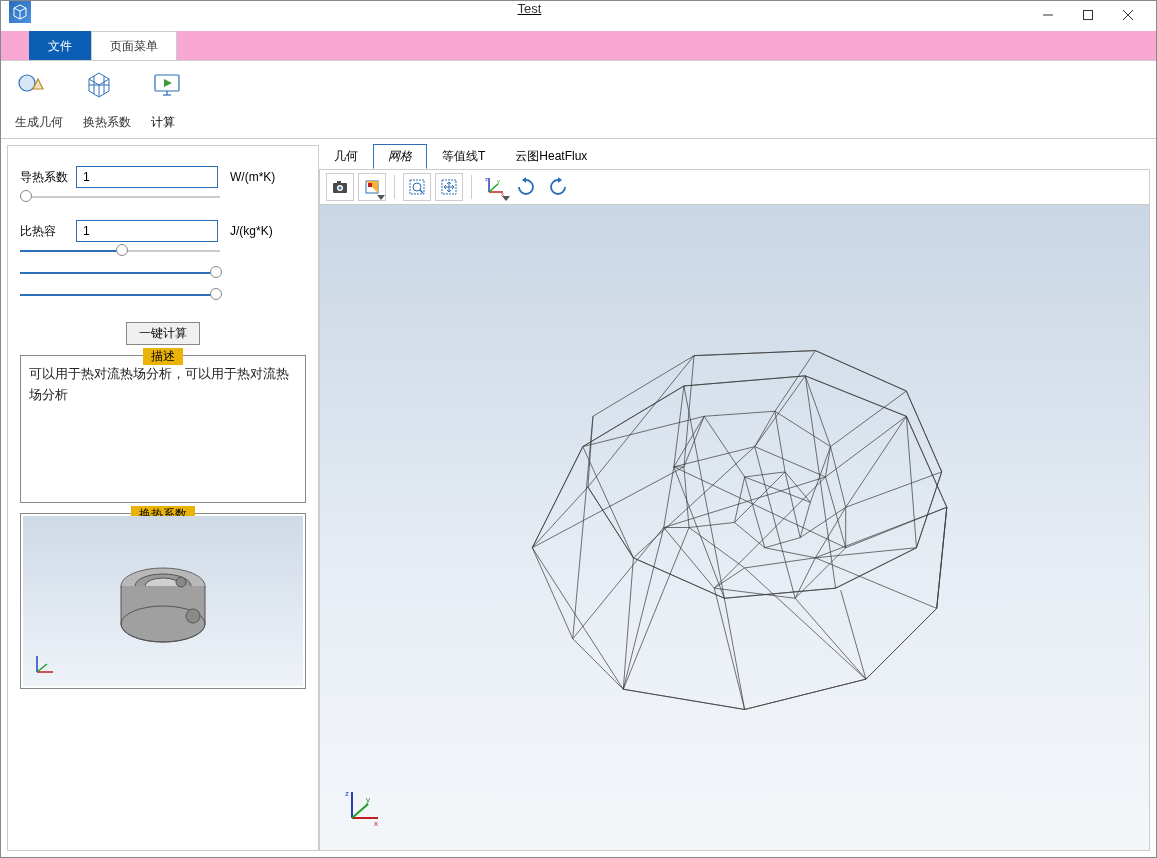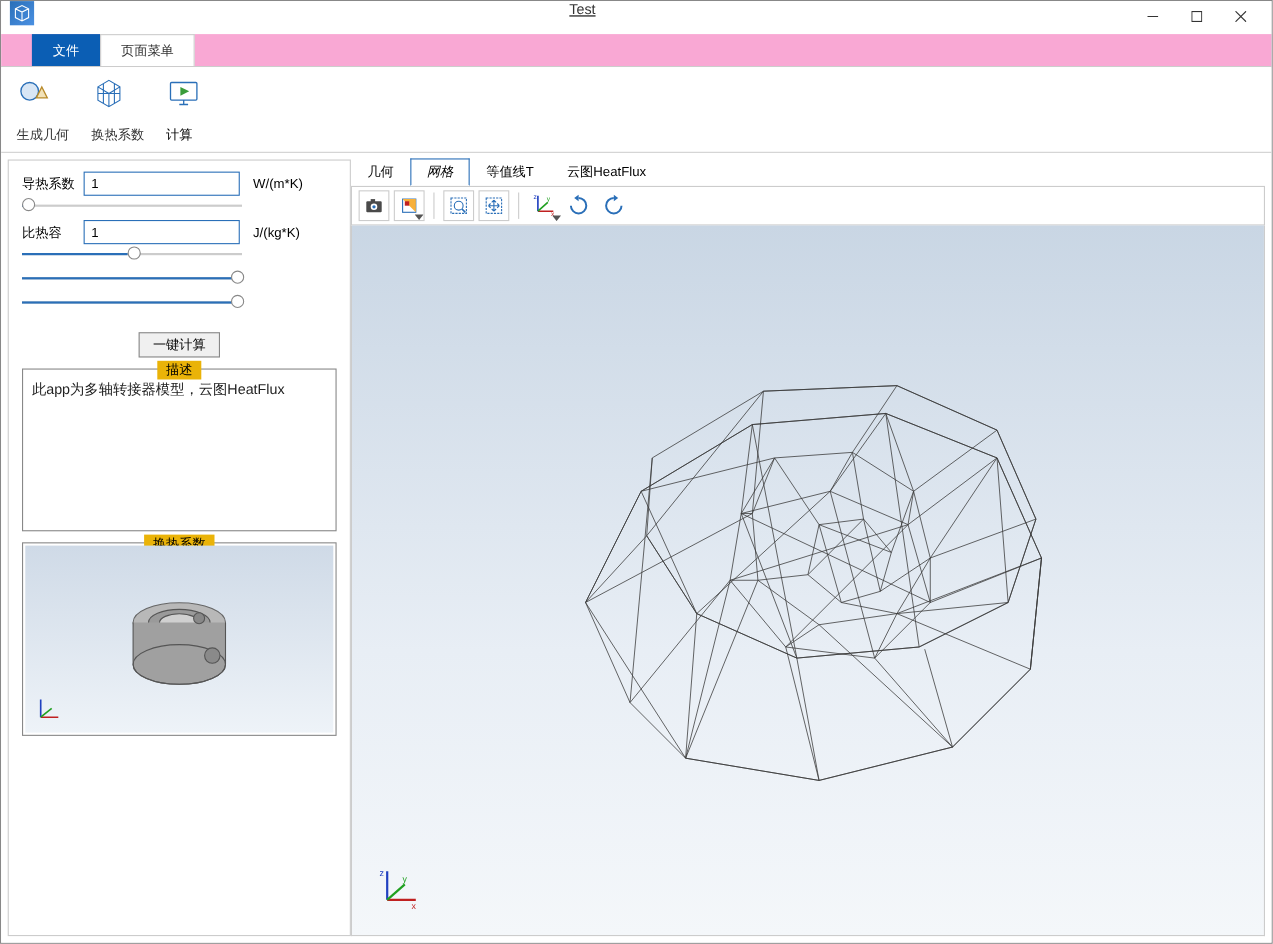--- a/index.html
+++ b/index.html
@@ -13,21 +13,21 @@
 .tab { padding: 6px 18px; font-size: 12px; cursor: default; border: 1px solid transparent; }
 .tab.active { background: #0b5eb4; color: #fff; }
 .tab.inactive { background: #fff; color: #333; border: 1px solid #ccc; border-bottom: none; }
 .ribbon { height: 78px; background: #fff; border-bottom: 1px solid #ccc; display: flex; align-items: flex-start; padding: 8px 0 0 14px; gap: 18px; }
 .ribbon-item { display: flex; flex-direction: column; align-items: flex-start; gap: 13px; width: 50px; cursor: default; }
 .ribbon-item .icon-box { width: 32px; height: 32px; display: flex; align-items: center; justify-content: center; }
 .ribbon-item .label { font-size: 12px; color: #333; white-space: nowrap; }
 .ribbon-item.compute .label { color: #000000; }
 .main-area { flex: 1; display: flex; background: #fff; }
 .side-panel { width: 312px; border: 1px solid #ccc; margin: 6px 0 6px 6px; padding: 10px 12px; display: flex; flex-direction: column; }
-.param-row { display: flex; align-items: center; gap: 6px; }
+.param-row { display: flex; align-items: center; gap: 6px; margin-top: 10px; }
 .param-row label { width: 50px; font-size: 12px; }
 .param-row input.val { width: 142px; height: 22px; border: 1px solid #2a6fb8; padding: 2px 6px; font-size: 12px; background: #fff; }
 .param-row .unit { font-size: 12px; margin-left: 6px; }
 .slider { width: 200px; height: 6px; margin: 6px 0 10px 0; position: relative; }
 .slider .track { position: absolute; left: 0; right: 0; top: 2px; height: 2px; background: #ccc; }
 .slider .fill { position: absolute; left: 0; top: 2px; height: 2px; background: #2a6fb8; }
 .slider .thumb { position: absolute; top: -4px; width: 12px; height: 12px; border-radius: 50%; background: #fff; border: 1px solid #888; }
 .one-click { align-self: center; margin-top: 14px; padding: 2px 12px; border: 1px solid #888; background: #f0f0f0; font-size: 12px; cursor: default; text-align: center; }
 .fieldset { border: 1px solid #888; margin-top: 10px; position: relative; padding: 8px; }
 .fieldset .legend { position: absolute; top: -8px; left: 50%; transform: translateX(-50%); background: #eab308; padding: 0 8px; font-size: 12px; }
@@ -145,21 +145,21 @@
     <div class="slider">
         <div class="track"></div>
         <div class="fill" style="width:98%"></div>
         <div class="thumb" style="left:95%"></div>
       </div>
 
     <button class="one-click">一键计算</button>
 
     <div class="fieldset">
       <div class="legend">描述</div>
-      <div class="desc-box">此app为多轴转接器模型，云图HeatFlux</div>
+      <div class="desc-box">可以用于热对流热场分析，可以用于热对流热场分析</div>
     </div>
 
     <div class="fieldset" style="padding:2px">
       <div class="legend">换热系数</div>
       <div class="geom-preview">
         <svg width="120" height="110" viewBox="0 0 120 110">
           <ellipse cx="60" cy="40" rx="42" ry="18" fill="#b8b8b8" stroke="#666"></ellipse>
           <ellipse cx="60" cy="40" rx="28" ry="12" fill="#9a9a9a" stroke="#555"></ellipse>
           <ellipse cx="60" cy="40" rx="18" ry="8" fill="#d0d0d0" stroke="#555"></ellipse>
           <path d="M18 40 L18 78 A42 18 0 0 0 102 78 L102 40" fill="#a0a0a0" stroke="#555"></path>

